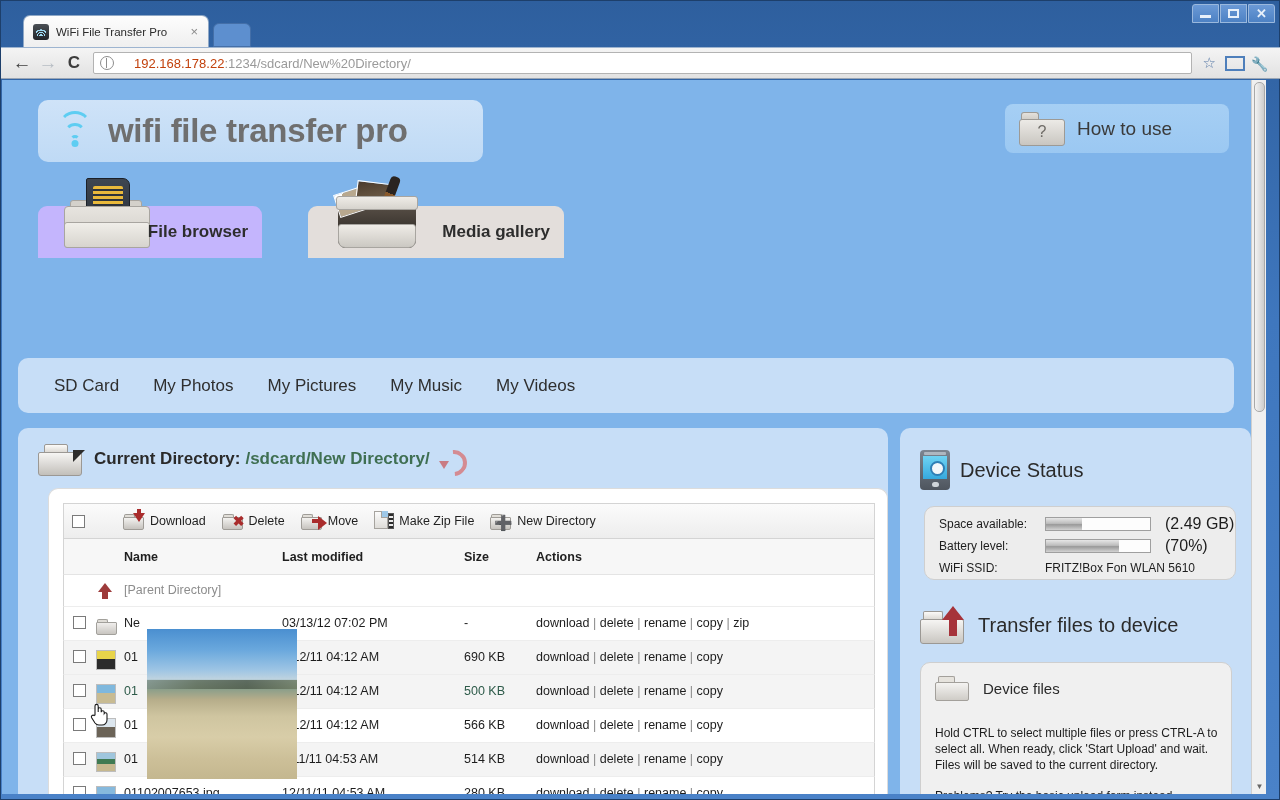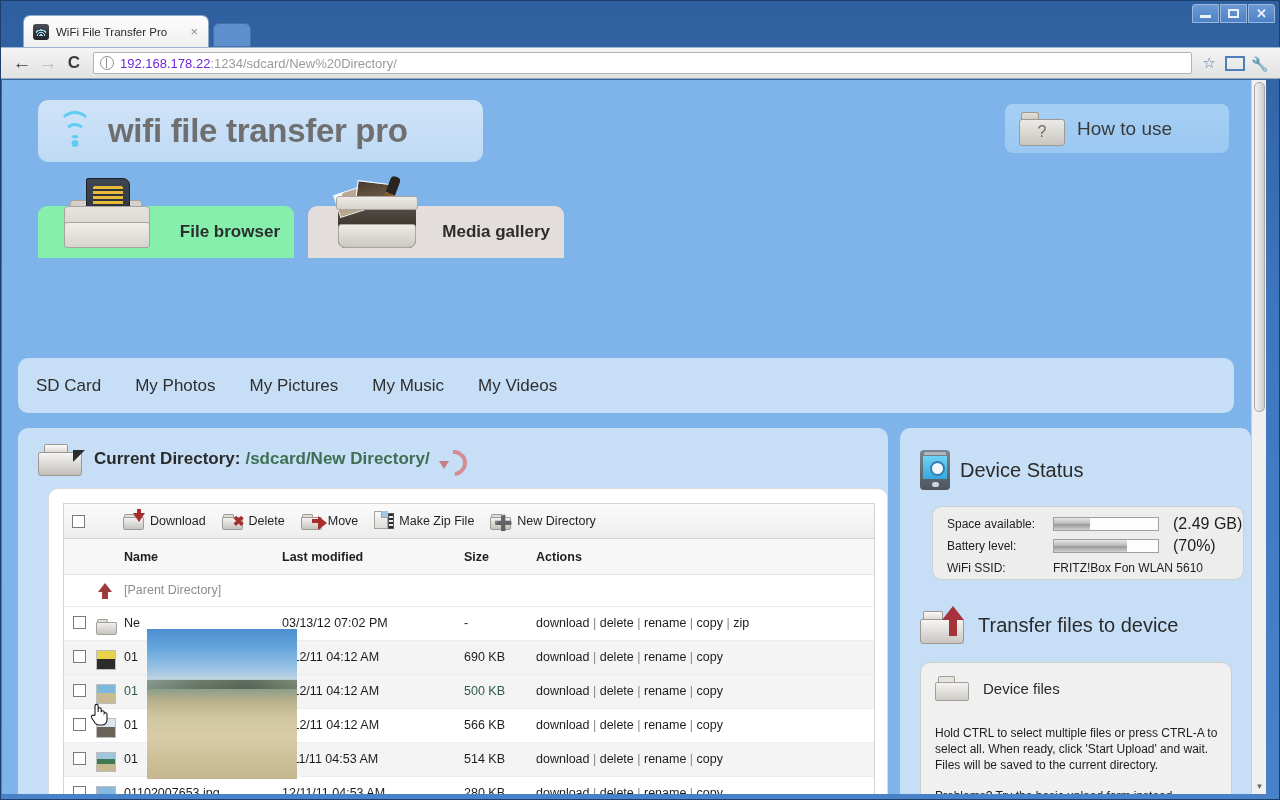--- a/index.html
+++ b/index.html
@@ -79,21 +79,21 @@
     background:#fff; border:1px solid #b3b3b3; border-radius:2px;
     display:flex; align-items:center; padding:0 4px;
   }
   .omni-icon{
     width:14px; height:14px; border-radius:50%;
     border:1.6px solid #8d8d8d; margin:0 6px 0 2px; flex:none; position:relative;
   }
   .omni-icon:before{ content:""; position:absolute; left:4.5px; top:1px; width:0; height:10px;
                      border-left:1.6px solid #8d8d8d; transform:rotate(0deg); }
   .omni-text{ font-size:13px; color:#9a9a9a; white-space:nowrap; }
-  .omni-text b{ color:#6d28d9; font-weight:normal; }
+  .omni-text b{ color:#c2410c; font-weight:normal;margin-left:14px; }
   .star-icon{ font-size:15px; color:#5b7ca8; padding:0 5px; cursor:pointer; }
   .wrench{
     width:16px; height:16px; margin:0 6px; position:relative; cursor:pointer;
   }
   .wrench:before{
     content:"\1F527"; font-size:14px; color:#3f3f3f;
   }
   .screencast{
     width:20px; height:15px; border:2px solid #4e7fbb; margin-left:4px; position:relative; cursor:pointer;
   }
@@ -167,21 +167,21 @@
     font-size:16px; color:#6e6b66;
   }
   .howto-label{ font-size:19px; color:#3a3a3a; }
 
   
   .sect-tabs{ position:absolute; left:36px; top:98px; width:560px; height:80px; }
   .sect-tab{
     position:absolute; bottom:0; height:52px; border-radius:9px 9px 0 0;
     display:flex; align-items:center; cursor:pointer;
   }
-  .sect-tab.active{ left:0; width:256px; background:#86efac; }
+  .sect-tab.active{ left:0; width:224px; background:#c4b5fd; }
   .sect-tab.inactive{ left:270px; width:256px; background:#e3dedb; }
   .sect-tab .lbl{ position:absolute; right:14px; font-size:17px; color:#2d2d2d; font-weight:bold; }
   .sect-ico{
     position:absolute; left:22px; bottom:10px; width:94px; height:74px;
   }
   
   .ico-sd .tray{
     position:absolute; left:4px; bottom:0; width:86px; height:42px;
     background:linear-gradient(to bottom,#e7e4df 0%,#cdcac4 100%);
     border:1px solid #a8a5a0; border-radius:4px;
@@ -239,21 +239,21 @@
   .ico-media .front{
     position:absolute; left:8px; bottom:0; width:78px; height:24px;
     background:linear-gradient(to bottom,#efece7 0%,#cbc8c2 100%);
     border:1px solid #a8a5a0; border-radius:3px 3px 7px 7px;
   }
 
   
   .dir-nav{
     position:absolute; left:16px; top:278px; width:1216px; height:55px;
     background:#c7def7; border-radius:10px;
-    display:flex; align-items:center; padding-left:18px; gap:34px;
+    display:flex; align-items:center; padding-left:36px; gap:34px;
   }
   .dir-nav a{ font-size:17px; color:#2f2f2f; text-decoration:none; cursor:pointer; white-space:nowrap; }
 
   
   .main-panel{
     position:absolute; left:16px; top:348px; width:870px; height:452px;
     background:#c7def7; border-radius:10px;
   }
   .cur-dir{
     position:absolute; left:20px; top:14px; display:flex; align-items:center;
@@ -446,21 +446,21 @@
   .phone-ico .btn{
     position:absolute; left:12px; bottom:3px; width:7px; height:5px;
     border-radius:3px; background:#cfd5da;
   }
   .phone-ico .topbar{
     position:absolute; left:4px; top:2px; width:22px; height:3px; background:#aeb7c0; border-radius:1px;
   }
   .side-title{ font-size:20px; color:#2b2b2b; }
 
   .status-box{
-    position:absolute; left:32px; top:78px; width:312px; height:74px;
+    position:absolute; left:24px; top:78px; width:312px; height:74px;
     background:#ededed; border:1px solid #cfcfcf; border-radius:10px;
   }
   .status-row{ position:absolute; left:14px; height:20px; display:flex; align-items:center; }
   .sr1{ top:7px; } .sr2{ top:29px; } .sr3{ top:51px; }
   .status-label{ font-size:12px; color:#1d1d1d; width:106px; white-space:nowrap; }
   .bar{
     width:106px; height:14px; background:#fdfdfd; border:1px solid #9f9f9f; position:relative;
   }
   .bar .fill{
     position:absolute; left:0; top:0; height:100%;

